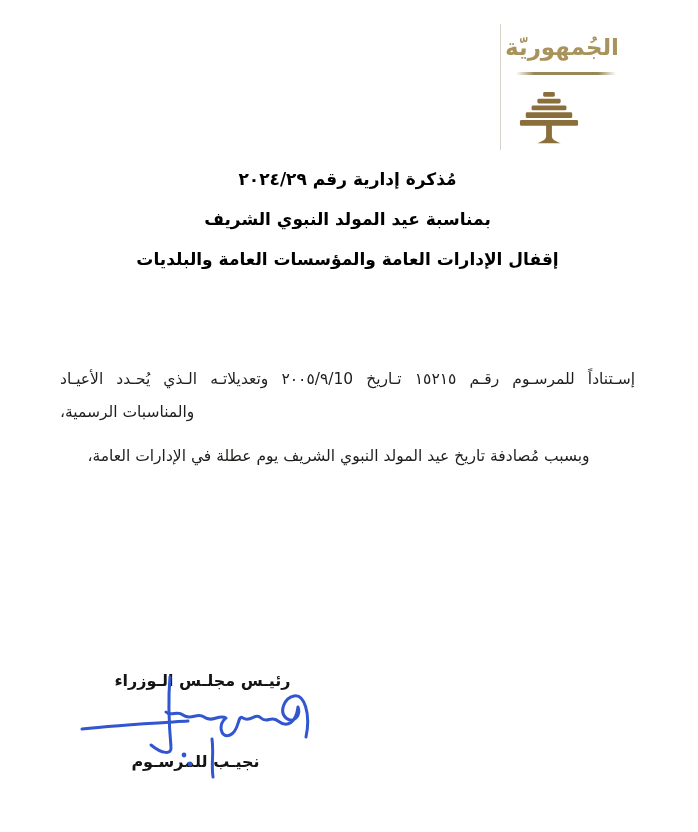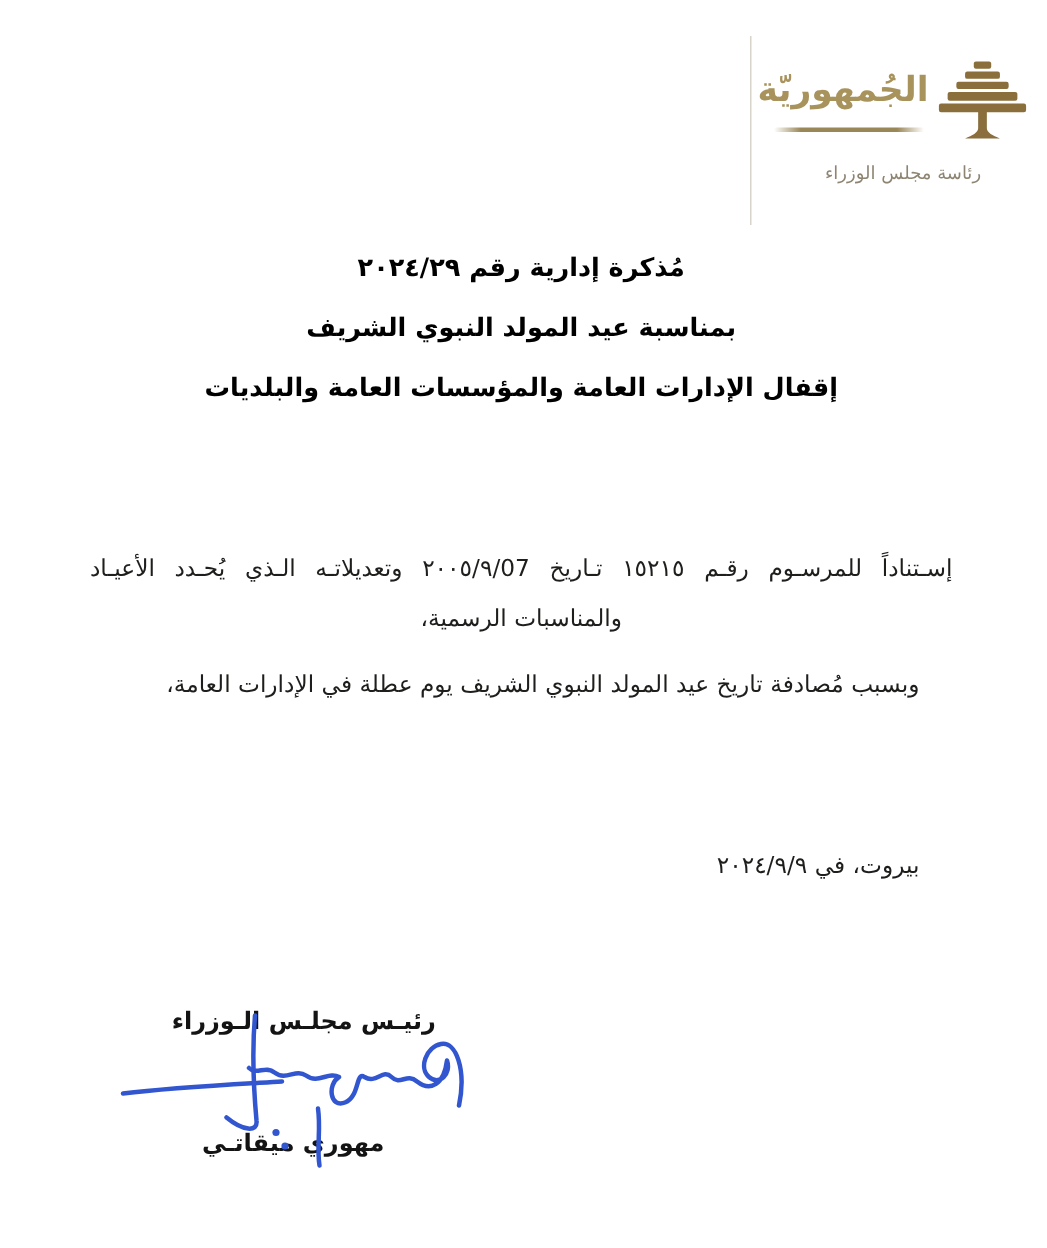--- a/index.html
+++ b/index.html
@@ -4,40 +4,40 @@
 <style>
   html,body{margin:0;padding:0;background:#ffffff;}
   .page{
     position:relative;width:698px;height:832px;margin:0 auto;
     background:#ffffff;overflow:hidden;
     font-family:"DejaVu Sans",sans-serif;color:#1e1e1c;
   }
   
   .emblem{position:absolute;left:500px;top:24px;width:190px;height:126px;
           border-left:1px solid #d8d4ca;}
-  .emblem-row{display:flex;flex-direction:row;align-items:center;padding-left:12px;}
+  .emblem-row{display:flex;flex-direction:column;align-items:flex-start;padding-left:12px;}
   .emblem-callig{width:106px;text-align:center;font-weight:bold;
                  font-size:23px;line-height:28px;color:#a8935c;padding-top:9px;}
   .emblem-divider{height:3px;width:100px;margin:11px auto 0 auto;border-radius:2px;
      background:linear-gradient(90deg,rgba(154,135,88,0) 0%,#9a8758 18%,#9a8758 82%,rgba(154,135,88,0) 100%);}
   .emblem-tree{width:64px;height:62px;margin-top:15px;margin-left:4px;flex:0 0 auto;}
   .emblem-subtitle{width:170px;margin:7px 0 0 16px;text-align:center;
                    font-size:12px;color:#8e8472;direction:rtl;}
   
   .memo-title{position:absolute;left:60px;top:167px;width:575px;direction:rtl;
               text-align:center;font-weight:bold;color:#000000;}
   .memo-title .t-line{font-size:17px;line-height:25px;margin-bottom:15px;}
   
   .b-line{position:absolute;left:60px;width:575px;direction:rtl;
           font-size:15.5px;line-height:24px;color:#1e1e1c;box-sizing:border-box;}
   .b-justify{text-align:justify;text-align-last:justify;}
   .b-left{text-align:left;}
-  .b-right{text-align:right;}
+  .b-right{text-align:center;}
   .p1l1{top:367px;}
-  .p1l2{top:400px;text-align:center;}
+  .p1l2{top:400px;}
   .p2  {top:444px;padding-left:4px;padding-right:22px;}
   .p3l1{top:489px;}
   .p3l2{top:519px;padding-right:52px;}
   .dateline{top:565px;padding-right:22px;}
   
   .sig-title{position:absolute;left:100px;top:671px;width:205px;direction:rtl;
              text-align:center;font-weight:bold;font-size:16px;color:#141414;z-index:1;}
   .sig-name{position:absolute;left:118px;top:752px;width:155px;direction:rtl;
             text-align:center;font-weight:bold;font-size:16px;color:#141414;z-index:1;}
   .sig-ink{position:absolute;left:70px;top:665px;width:250px;height:120px;z-index:2;}
@@ -57,33 +57,31 @@
         <g fill="#8a6f3d">
           <rect x="26" y="2" width="12" height="5" rx="1.5"></rect>
           <rect x="20" y="9" width="24" height="5" rx="1.5"></rect>
           <rect x="14" y="16" width="36" height="5" rx="1.5"></rect>
           <rect x="8" y="23" width="48" height="6" rx="1.5"></rect>
           <rect x="2" y="31" width="60" height="6" rx="1.5"></rect>
           <path d="M29 36 h6 v12 c0 3 4 5 9 7 h-24 c5-2 9-4 9-7 z"></path>
         </g>
       </svg>
     </div>
-    <div class="emblem-subtitle">رئاسة مجلس الوزراء</div>
   </div>
 
   <div class="memo-title">
     <div class="t-line">مُذكرة إدارية رقم ٢٠٢٤/٢٩</div>
     <div class="t-line">بمناسبة عيد المولد النبوي الشريف</div>
     <div class="t-line">إقفال الإدارات العامة والمؤسسات العامة والبلديات</div>
   </div>
 
-  <div class="b-line b-justify p1l1">إسـتناداً للمرسـوم رقـم ١٥٢١٥ تـاريخ ٢٠٠٥/٩/07 وتعديلاتـه الـذي يُحـدد الأعيـاد</div>
+  <div class="b-line b-justify p1l1">إسـتناداً للمرسـوم رقـم ١٥٢١٥ تـاريخ ٢٠٠٥/٩/10 وتعديلاتـه الـذي يُحـدد الأعيـاد</div>
   <div class="b-line b-left   p1l2">والمناسبات الرسمية،</div>
   <div class="b-line b-right  p2">وبسبب مُصادفة تاريخ عيد المولد النبوي الشريف يوم عطلة في الإدارات العامة،</div>
-  <div class="b-line b-right dateline">بيروت، في ٢٠٢٤/٩/٩</div>
 
   <div class="sig-title">رئيـس مجلـس الـوزراء</div>
 
   <svg class="sig-ink" viewBox="0 0 250 120" xmlns="http://www.w3.org/2000/svg">
     <g fill="none" stroke="#3156cf" stroke-width="3" stroke-linecap="round" stroke-linejoin="round">
 
       <path d="M236 72
                C 241 48 234 29 224 31
                C 214 33 209 47 216 53
                C 223 59 231 51 228 42
@@ -101,15 +99,15 @@
       <path d="M100 12 C 98 35 99 60 101 82 C 102 90 92 89 81 80"></path>
 
       <path d="M142 74 C 144 88 141 100 143 112"></path>
     </g>
     <g fill="#3156cf">
       <circle cx="114" cy="90" r="2.4"></circle>
       <circle cx="120" cy="99" r="2.4"></circle>
     </g>
   </svg>
 
-  <div class="sig-name">مهوري ميقاتـي</div>
+  <div class="sig-name">نجيـب للمرسـوم</div>
 
 </div>
 
 </body></html>

